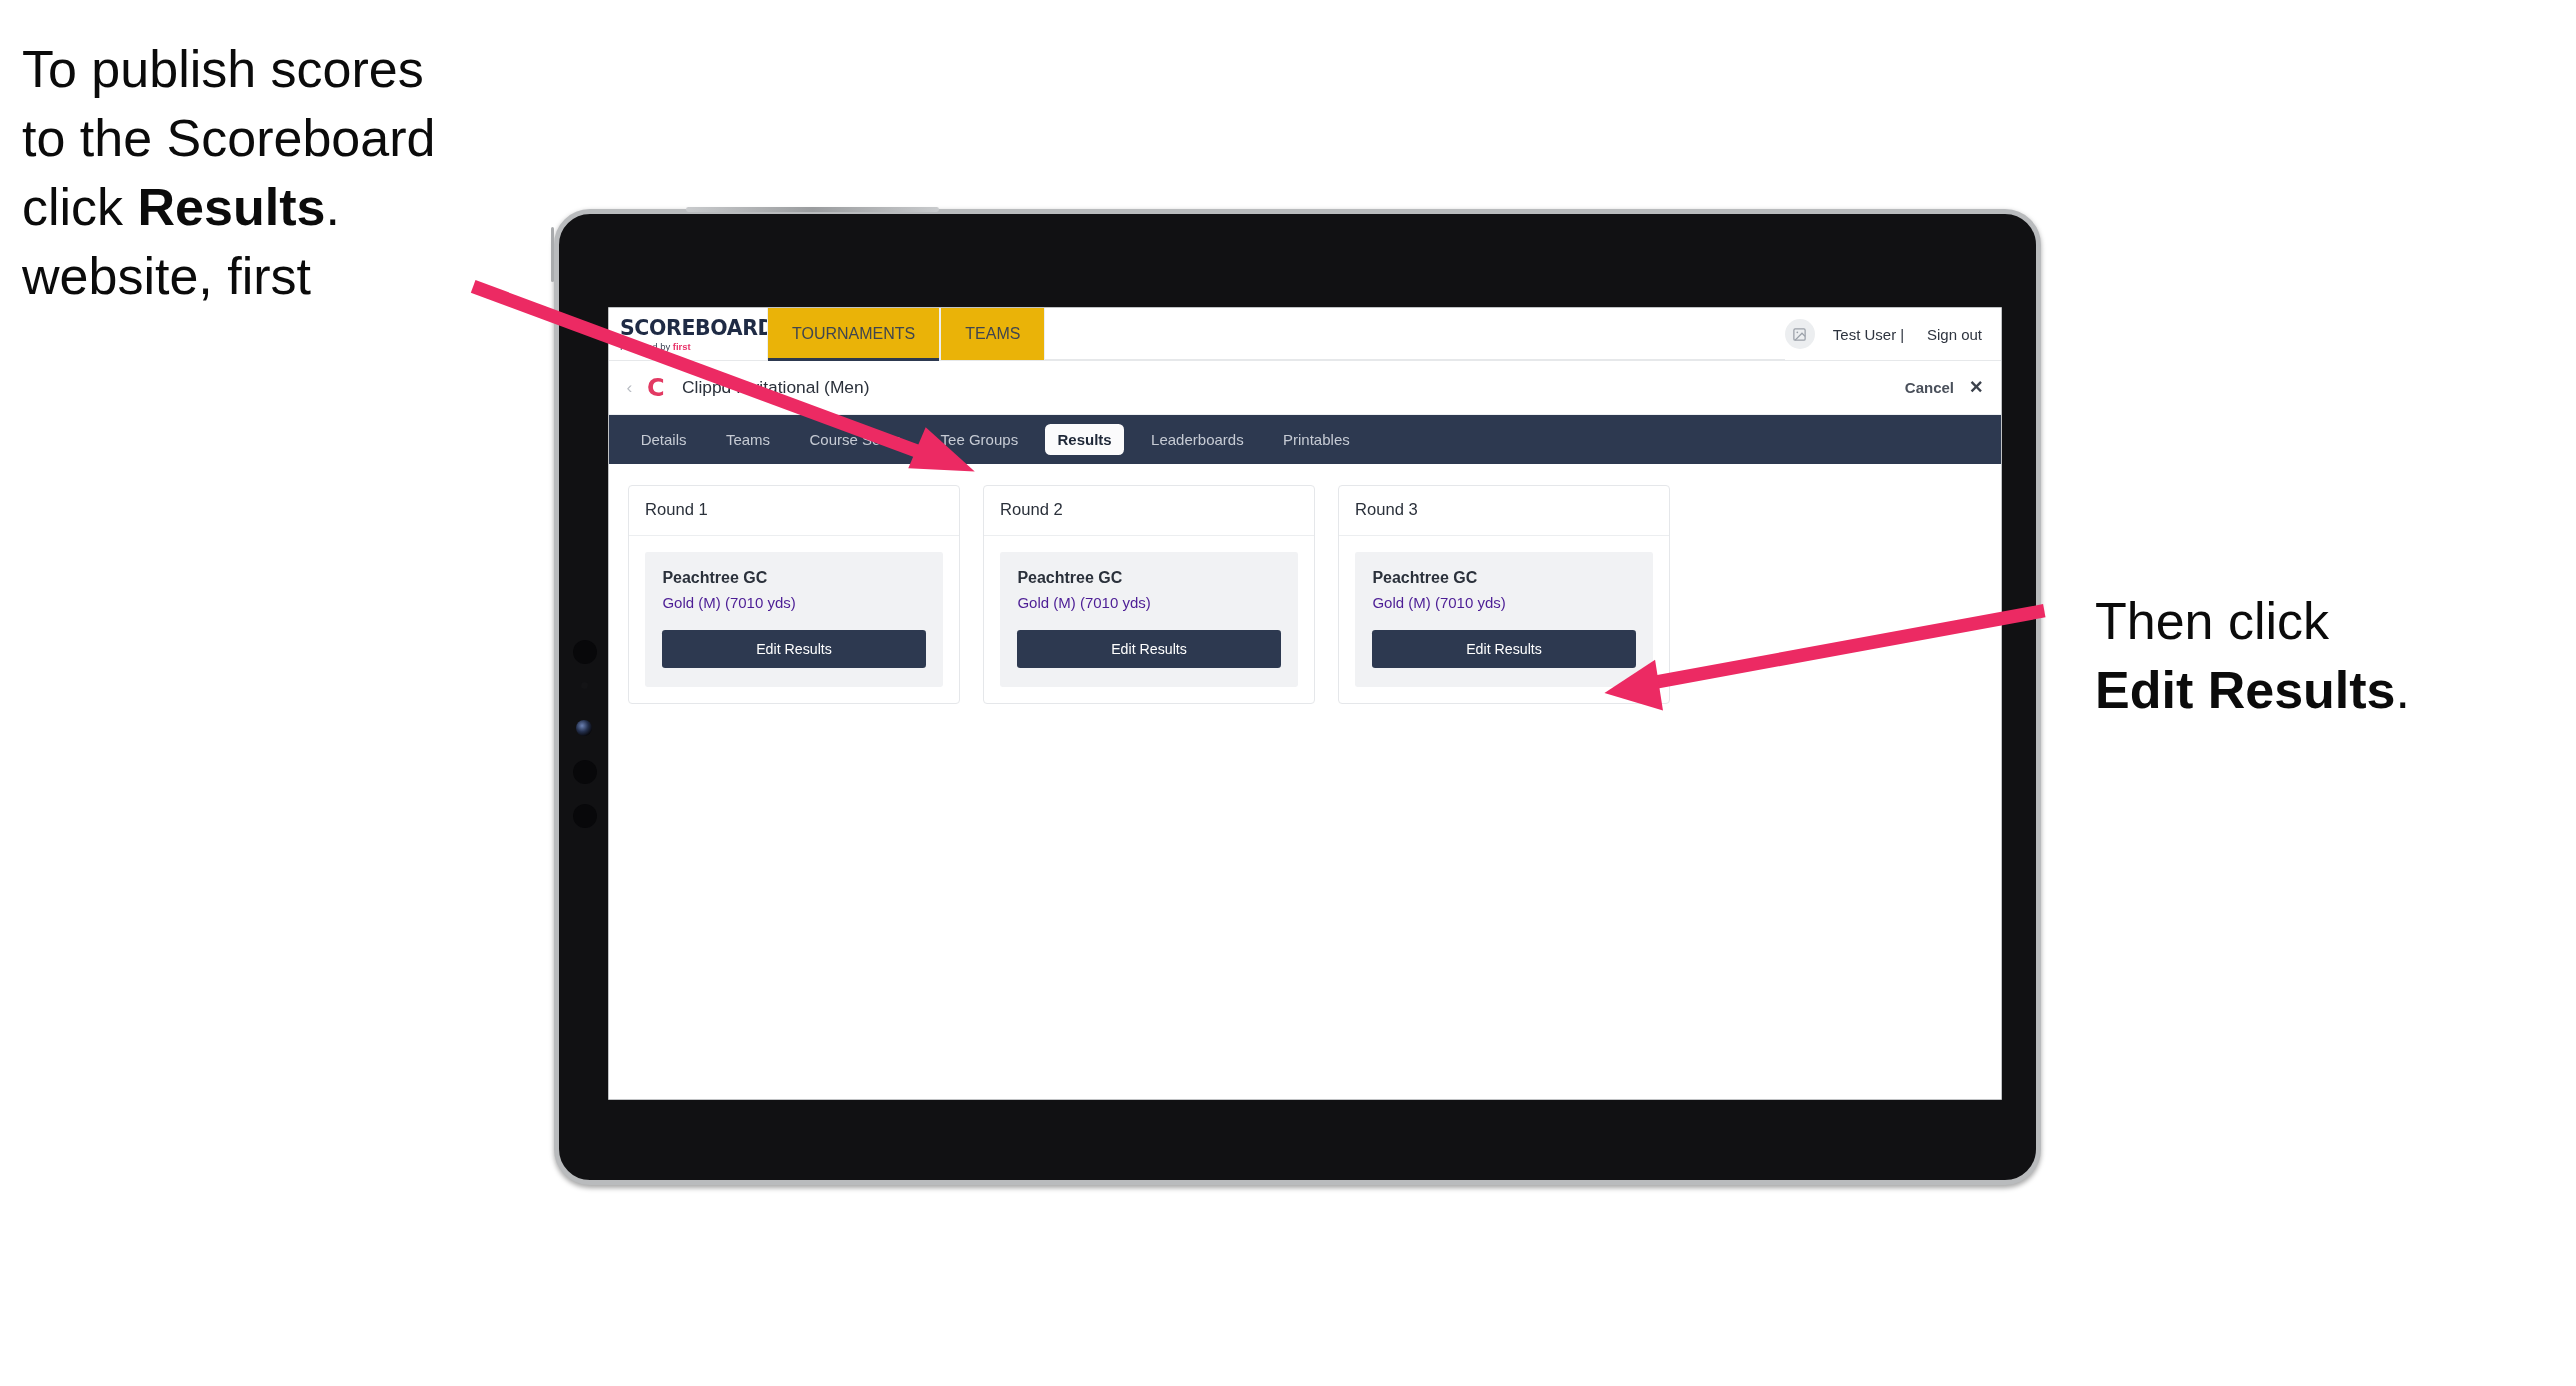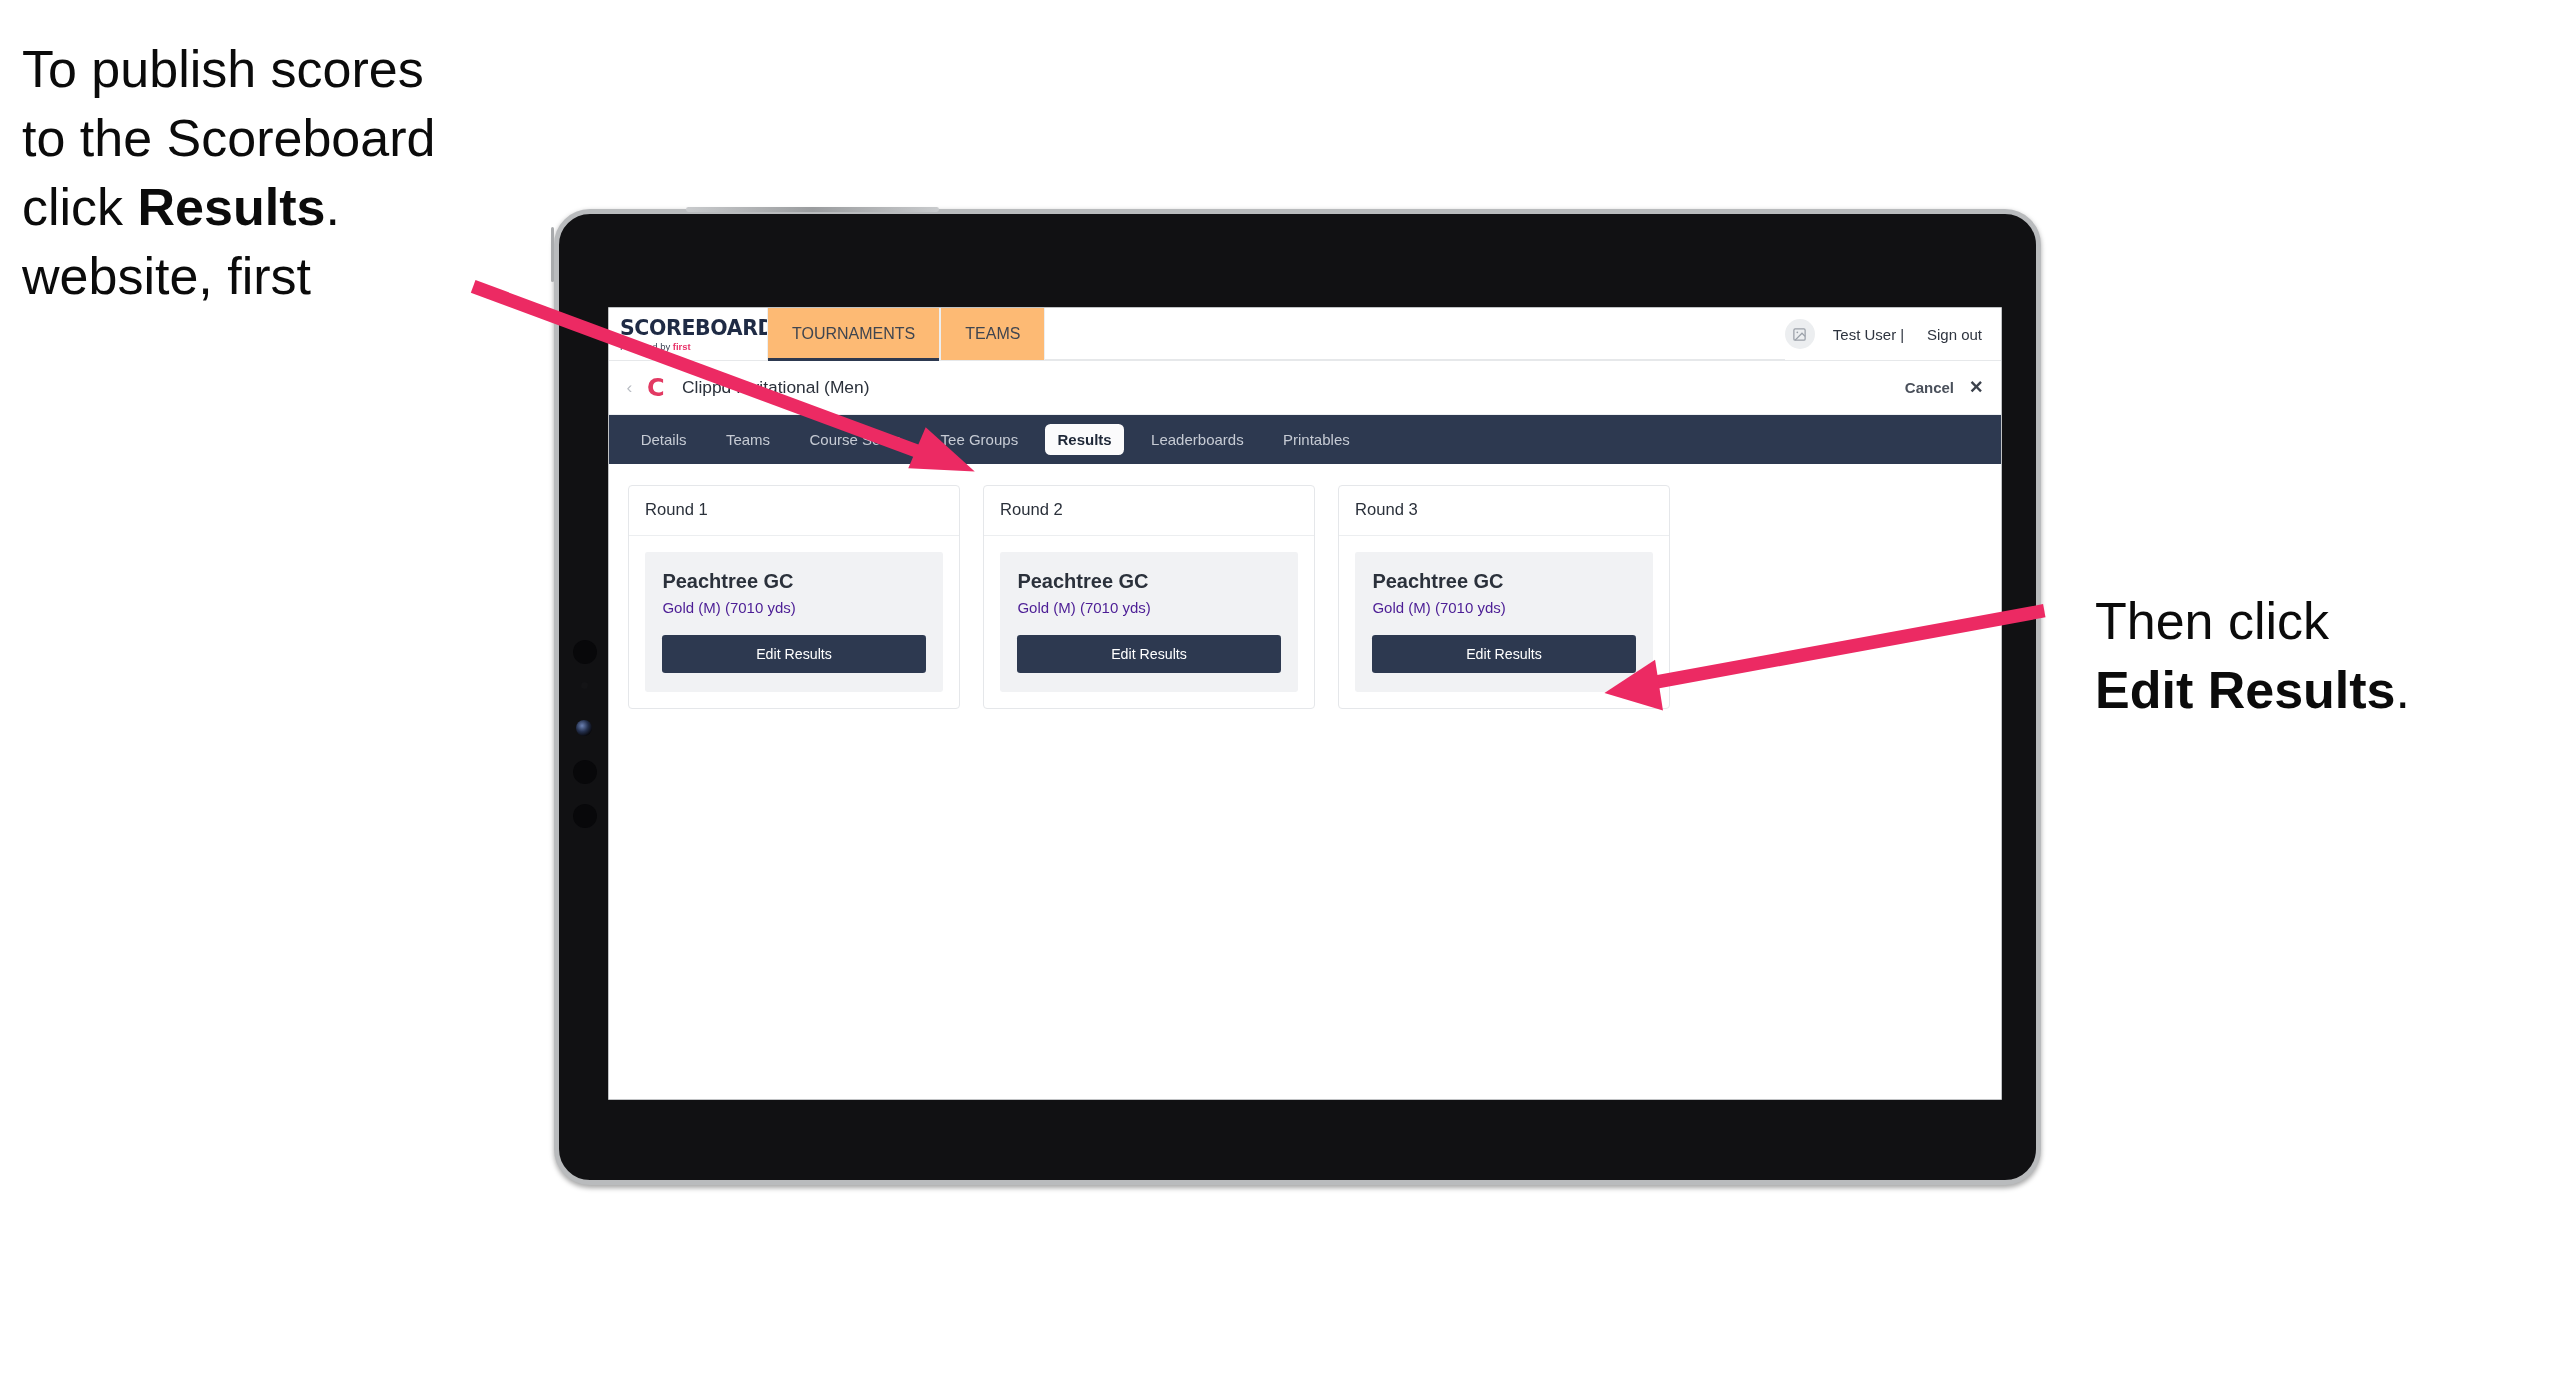--- a/index.html
+++ b/index.html
@@ -53,21 +53,21 @@
     font-family:"DejaVu Sans", sans-serif;
     font-weight:700;font-size:22px;letter-spacing:-0.4px;
     color:#1f2b45;line-height:1;transform:scaleX(.93);transform-origin:left center;
   }
   .logo-sub{font-size:9.5px;color:#3a4253;margin-top:3.2px;line-height:1;}
   .logo-sub .clippd{color:#e8336a;font-weight:700;}
   .topnav{display:flex;align-items:stretch;}
   .topnav-item{
     display:flex;align-items:center;padding:0 24px;font-size:16px;color:#3f4550;
     border-left:0.8px solid #eceef0;border-right:0.8px solid #eceef0;
-    position:relative;cursor:pointer;background:#fdba74;
+    position:relative;cursor:pointer;background:#eab308;
   }
   .topnav-item.active::after{
     content:"";position:absolute;left:0;right:0;bottom:-0.8px;height:3.2px;background:#2d3950;
   }
   .topnav-spacer{flex:1;border-bottom:0.8px solid #e6e8ea;}
   .user-area{display:flex;align-items:center;gap:18px;padding-right:19px;}
   .avatar{
     width:30px;height:30px;border-radius:50%;background:#eceef0;
     display:flex;align-items:center;justify-content:center;
   }
@@ -98,21 +98,21 @@
   }
   .tab.active{background:#fbfbfc;color:#1f2838;font-weight:700;}
 
   
   .cards{display:flex;gap:23px;padding:20.6px 19px;}
   .rcard{width:332px;background:#fff;border:0.8px solid #e5e7ea;border-radius:4px;box-sizing:border-box;}
   .rcard-head{height:49px;display:flex;align-items:center;padding:0 16px;border-bottom:0.8px solid #eceef0;}
   .rcard-title{font-size:16.6px;color:#2b313b;}
   .rcard-body{padding:16px;}
   .course-box{background:#f1f2f4;border-radius:2.4px;padding:16px 17.4px 19px 17.4px;}
-  .course-name{font-size:20px;font-weight:700;color:#2b313b;line-height:1.3;}
+  .course-name{font-size:16px;font-weight:700;color:#2b313b;line-height:1.3;}
   .course-tee{font-size:15px;color:#4c1d95;margin-top:4.7px;line-height:1.3;}
   .edit-btn{
     margin-top:17.4px;width:100%;height:38px;background:#2d3950;color:#fff;border:none;border-radius:3.2px;
     font-size:14.2px;font-family:"Liberation Sans", sans-serif;cursor:pointer;
     display:flex;align-items:center;justify-content:center;font-weight:400;
   }
 </style>
 </head>
 <body>
 

